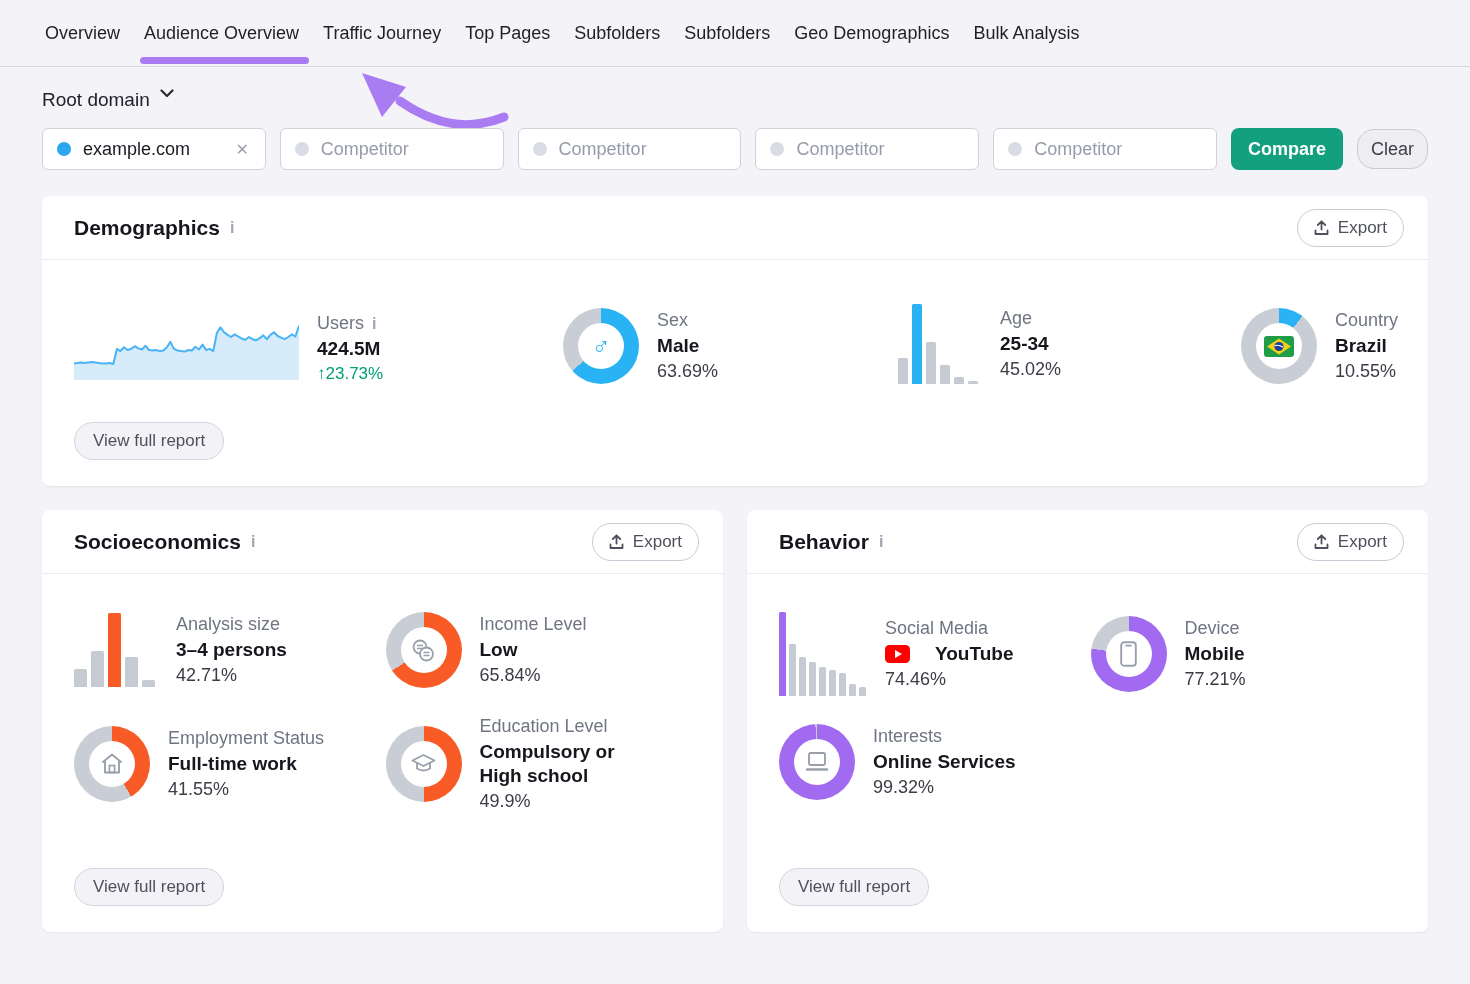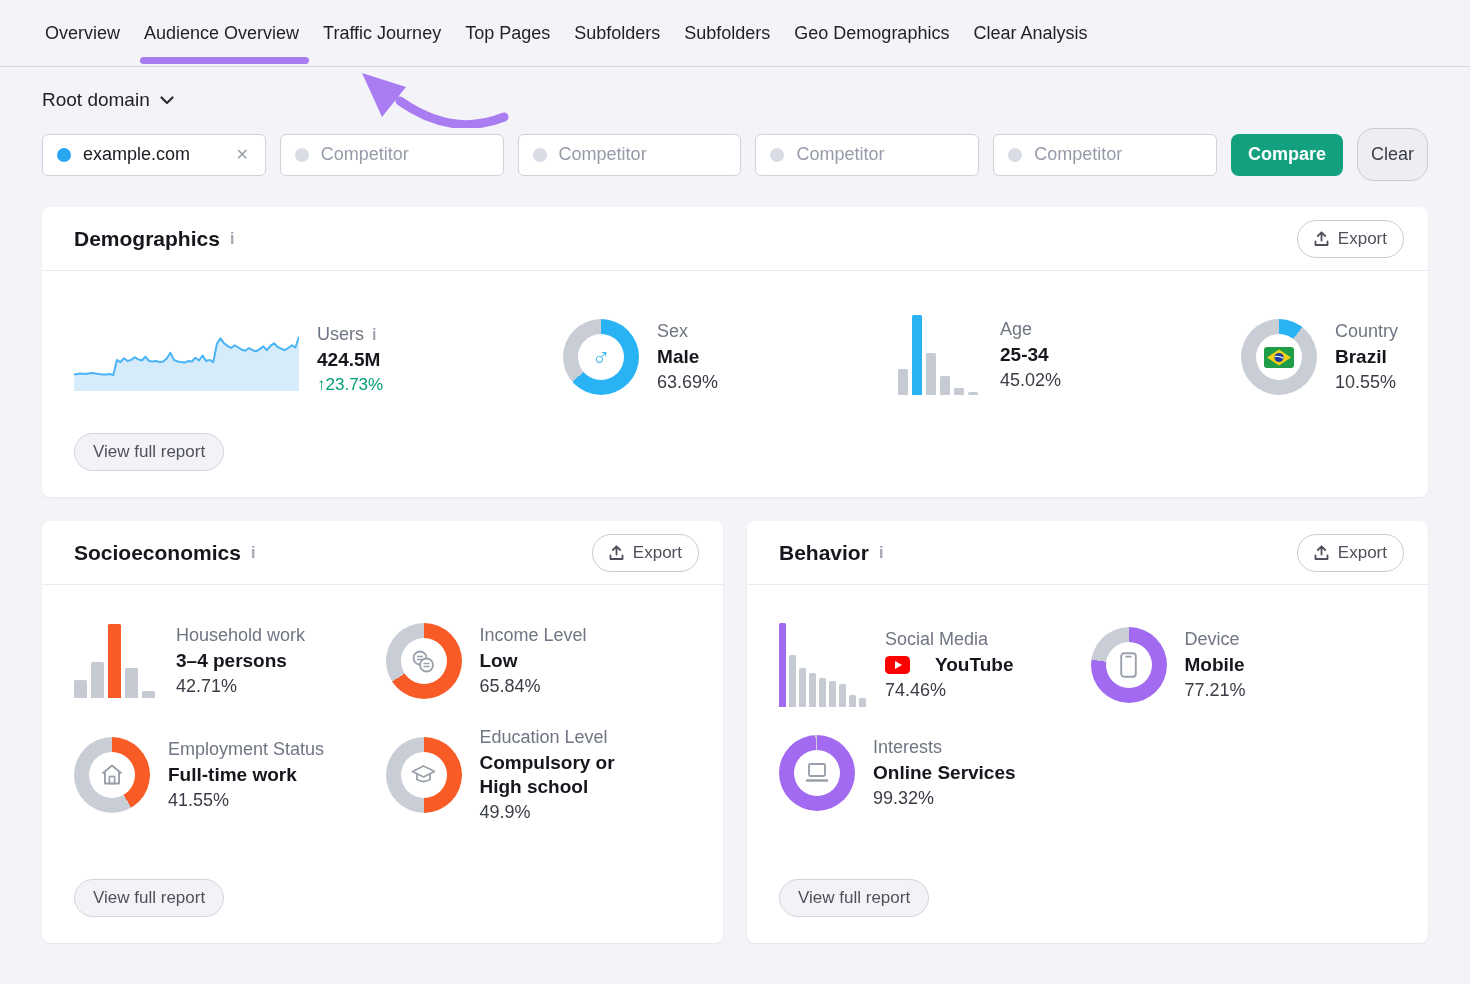--- a/index.html
+++ b/index.html
@@ -23,21 +23,21 @@
     white-space:nowrap;
   }
   .nav-tab.active::after {
     content:""; position:absolute; left:-4px; right:-10px; bottom:2px;
     height:7px; border-radius:4px; background:#aa7cf2;
   }
   
   .anno-arrow { position:absolute; left:352px; top:66px; width:160px; height:62px; z-index:6; pointer-events:none; }
   
   .filter-area { padding:22px 42px 0; }
-  .scope-row { display:flex; align-items:center; gap:10px; font-size:19px; color:#202229; cursor:pointer; width:max-content; }
+  .scope-row { display:flex; align-items:flex-start; gap:10px; font-size:19px; color:#202229; cursor:pointer; width:max-content; }
   .chips-row { display:flex; align-items:center; gap:14px; margin-top:17px; }
   .chip, .competitor {
     height:42px; background:#fff; border:1px solid #cfd2db; border-radius:6px;
     display:flex; align-items:center; padding:0 12px 0 14px; width:228px;
   }
   .dot { width:14px; height:14px; border-radius:50%; flex:0 0 auto; }
   .dot.blue { background:#2aa7f0; }
   .dot.gray { background:#d9dce4; }
   .chip-text { font-size:18px; margin-left:12px; color:#191b21; }
   .chip-close { margin-left:auto; color:#9aa0ac; font-size:16px; cursor:pointer; padding:2px 4px; }
@@ -45,21 +45,21 @@
     border:none; outline:none; background:transparent; font-size:18px;
     margin-left:12px; width:100%; color:#191b21;
   }
   .competitor input::placeholder { color:#959ba8; }
   .btn-compare {
     height:42px; padding:0 17px; border:none; border-radius:8px;
     background:#12a07f; color:#fff; font-size:18px; font-weight:bold;
     cursor:pointer; font-family:inherit;
   }
   .btn-clear {
-    height:53px; padding:0 13px; border:1px solid #c9ccd6; border-radius:17px;
+    height:40px; padding:0 13px; border:1px solid #c9ccd6; border-radius:17px;
     background:#ededf2; color:#3d4049; font-size:18px; cursor:pointer; font-family:inherit;
   }
   
   .cards { padding:26px 42px 0; }
   .card {
     background:#fff; border-radius:8px; box-shadow:0 1px 2px rgba(25,28,40,.07);
     display:flex; flex-direction:column;
   }
   .card-header {
     display:flex; align-items:center; height:64px; padding:0 24px 0 32px;
@@ -119,21 +119,21 @@
 <body>
 
 <div class="nav">
   <div class="nav-tab">Overview</div>
   <div class="nav-tab active">Audience Overview</div>
   <div class="nav-tab">Traffic Journey</div>
   <div class="nav-tab">Top Pages</div>
   <div class="nav-tab">Subfolders</div>
   <div class="nav-tab">Subfolders</div>
   <div class="nav-tab">Geo Demographics</div>
-  <div class="nav-tab">Clear Analysis</div>
+  <div class="nav-tab">Bulk Analysis</div>
 </div>
 
 <svg class="anno-arrow" viewBox="0 0 160 60">
   <path d="M152 50 C 118 64, 82 58, 48 34" fill="none" stroke="#aa7cf2" stroke-width="9" stroke-linecap="round"></path>
   <polygon points="10,6 54,20 30,50" fill="#aa7cf2"></polygon>
 </svg>
 
 <div class="filter-area">
   <div class="scope-row">
     <span>Root domain</span>
@@ -264,21 +264,21 @@
       <div class="panel-grid">
         <div class="metric">
           <div class="bars bars-house">
               <div style="height: 25%; background: rgb(197, 202, 211);"></div>
               <div style="height: 48%; background: rgb(197, 202, 211);"></div>
               <div style="height: 100%; background: rgb(249, 91, 38);"></div>
               <div style="height: 40%; background: rgb(197, 202, 211);"></div>
               <div style="height: 10%; background: rgb(197, 202, 211);"></div>
             </div>
           <div class="metric-text">
-            <span class="m-label">Household work</span>
+            <span class="m-label">Analysis size</span>
             <span class="m-value">3–4 persons</span>
             <span class="m-pct">42.71%</span>
           </div>
         </div>
         <div class="metric">
           <div class="donut" style="background: conic-gradient(rgb(249, 91, 38) 0deg, rgb(249, 91, 38) 65.84%, rgb(201, 205, 213) 65.84%, rgb(201, 205, 213) 100%);">
             <div class="donut-hole">
               <svg width="27" height="27" viewBox="0 0 27 27">
                 <circle cx="10" cy="10" r="6.5" fill="#fff" stroke="#9aa0ab" stroke-width="1.8"></circle>
                 <path d="M7 8.5 h6 M7 11.5 h6" stroke="#9aa0ab" stroke-width="1.4"></path>

